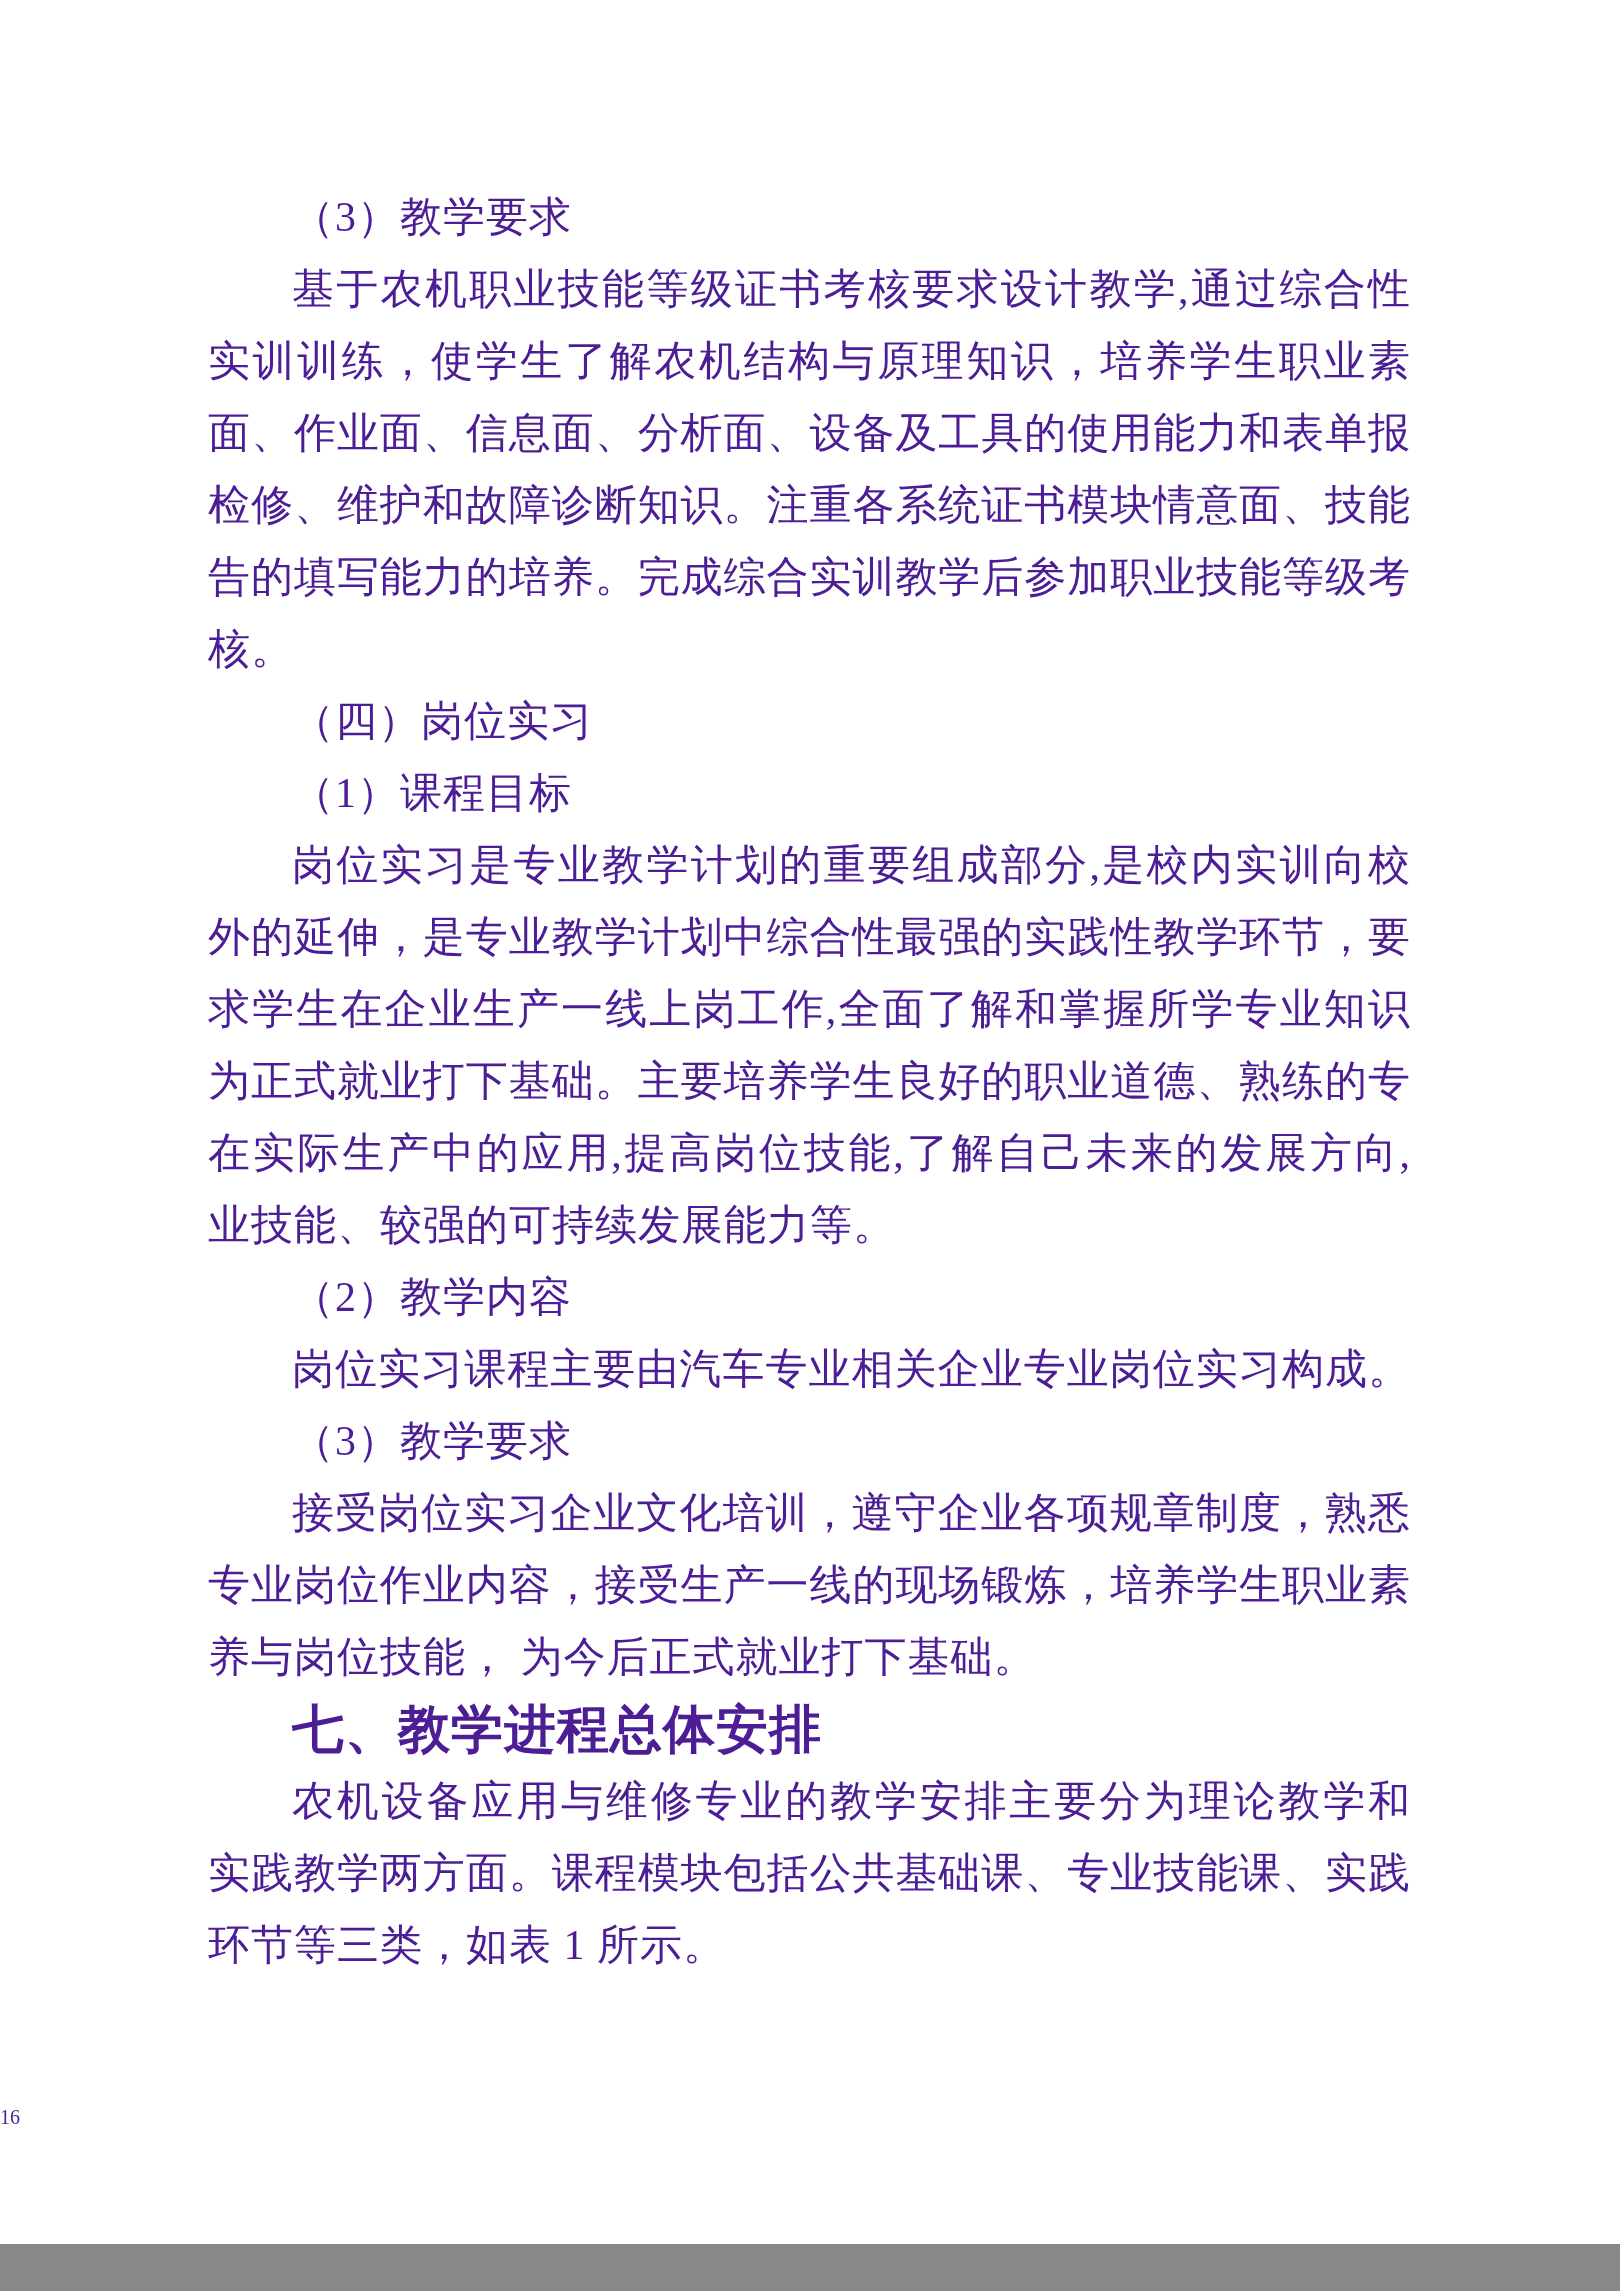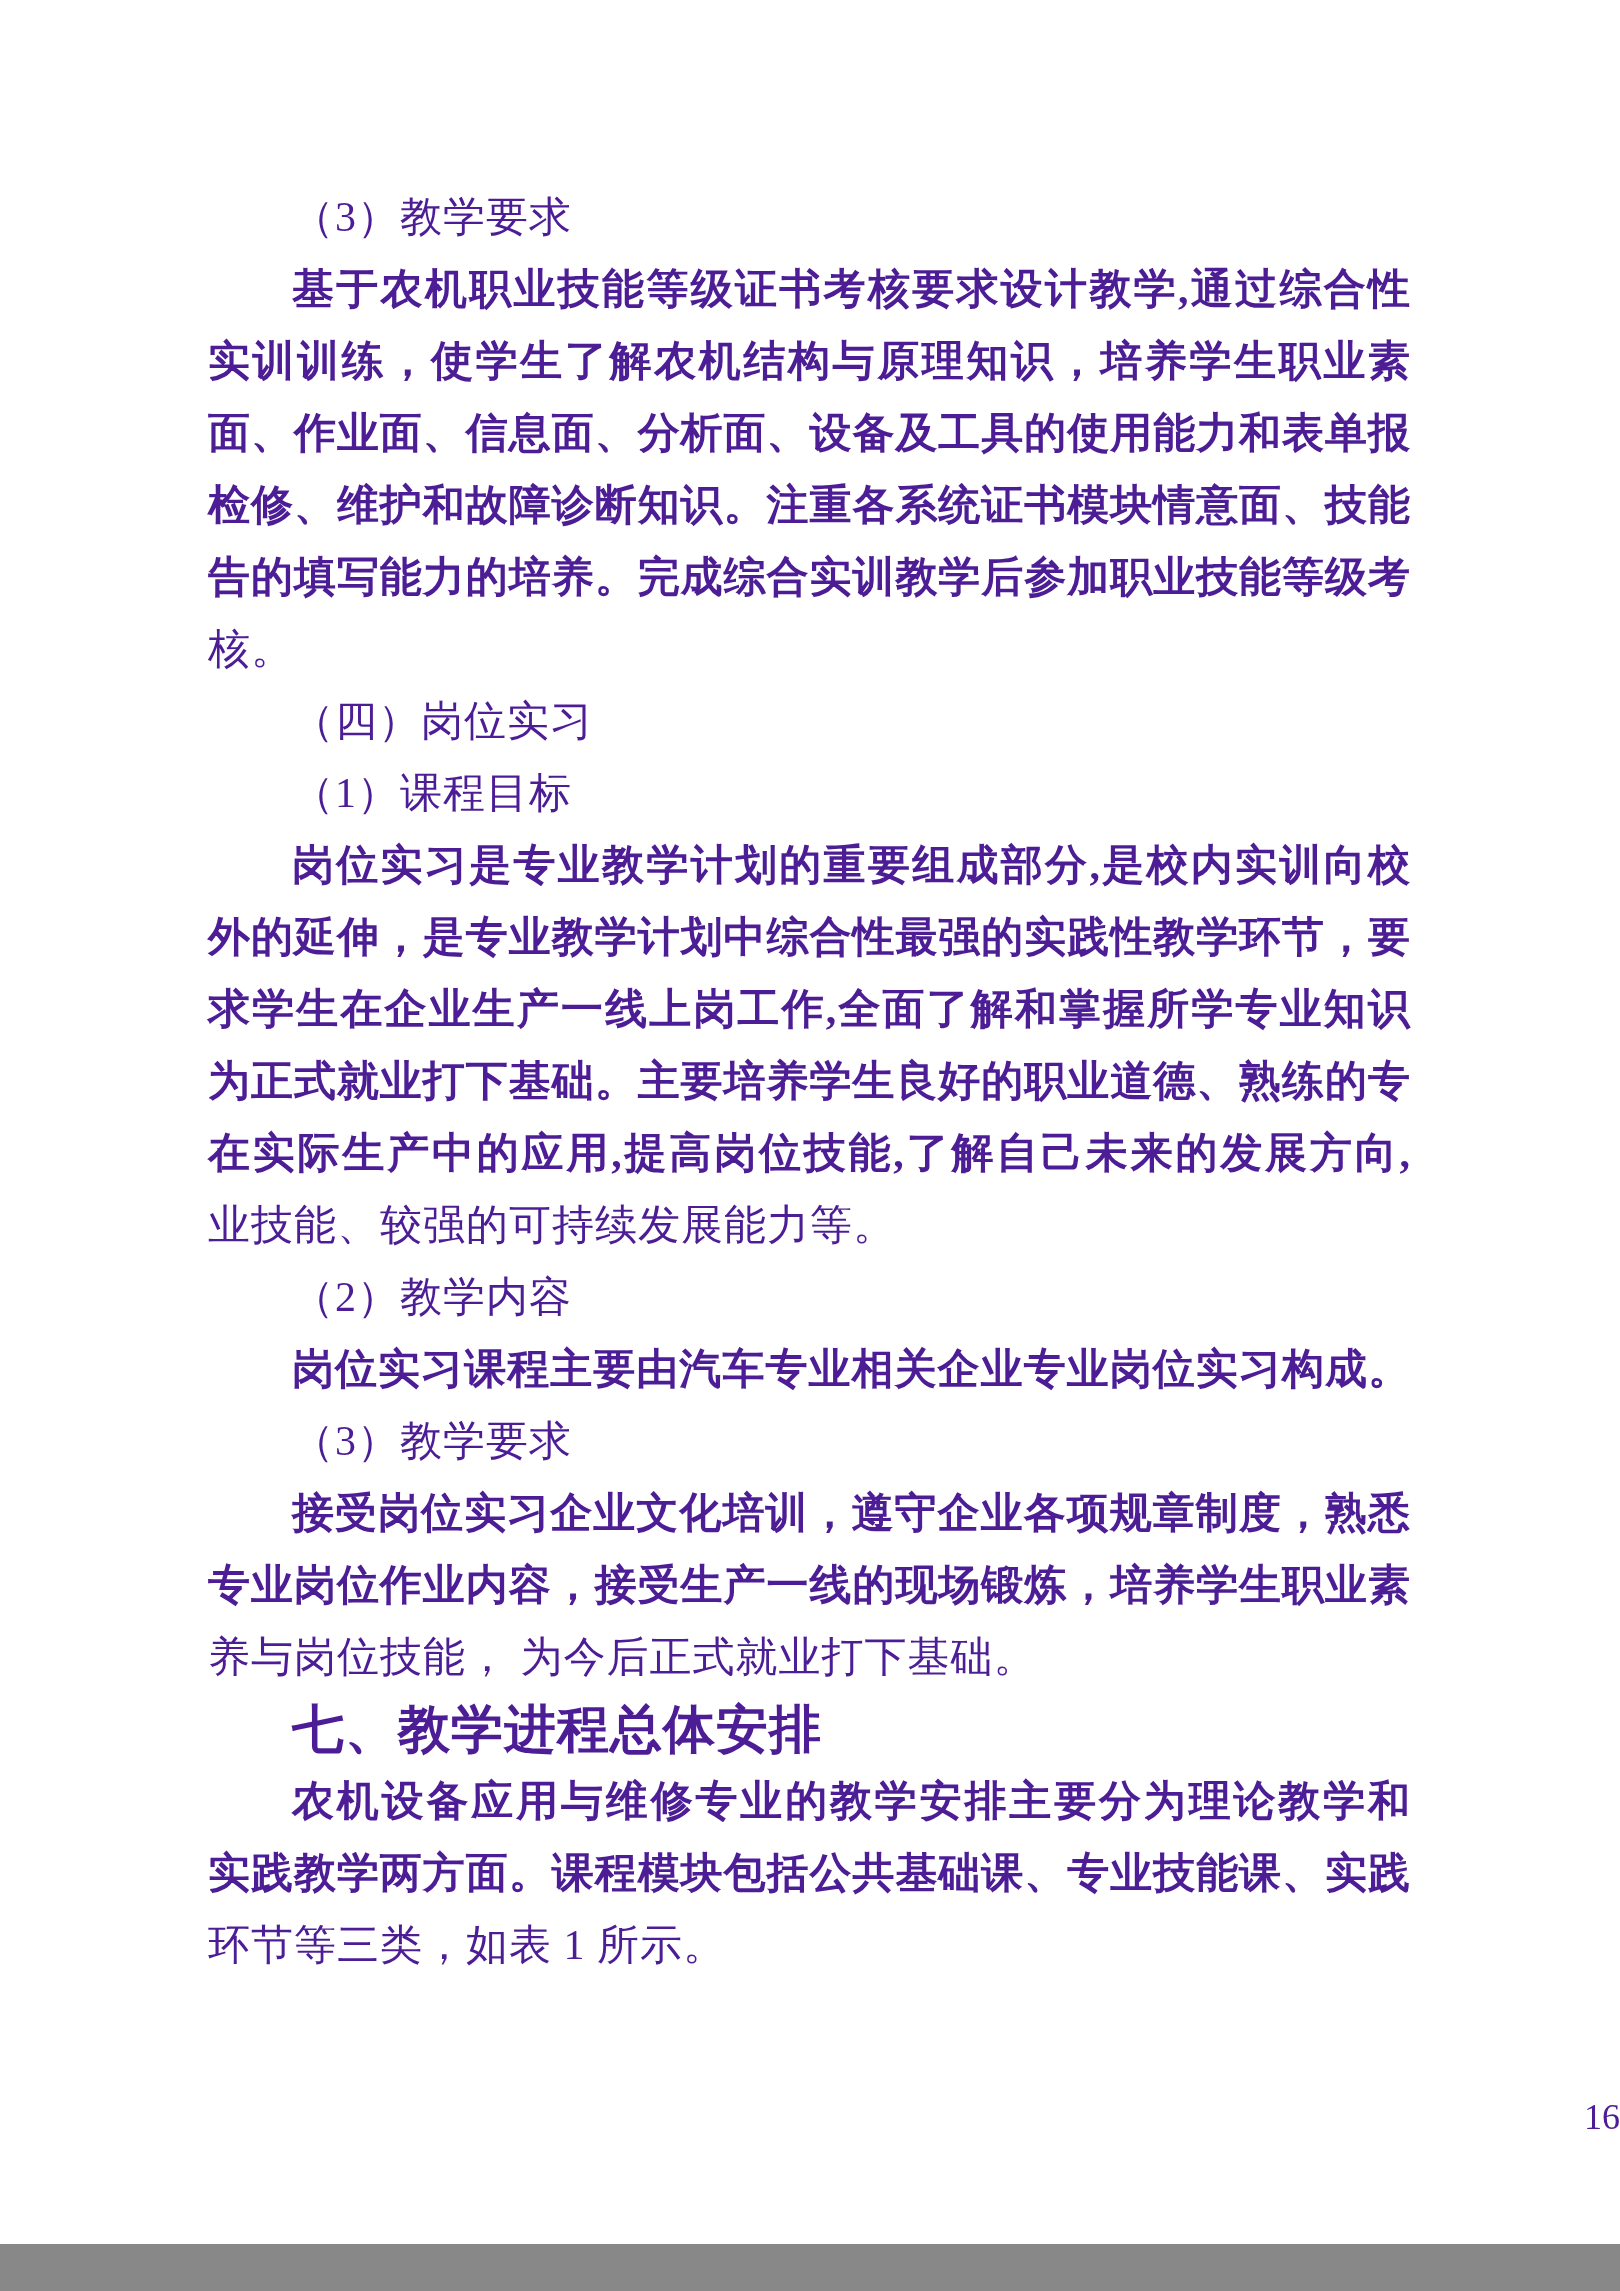--- a/index.html
+++ b/index.html
@@ -24,40 +24,39 @@
     line-height: 72px;
     font-size: 42px;
     letter-spacing: 1px;
     text-align: left;
     overflow: visible;
   }
   .line.just {
     text-align: justify;
     text-align-last: justify;
     letter-spacing: 0;
-    font-weight: bold;
   }
   .line.indent {
     text-indent: 84px;
   }
   .line.heading {
     font-family: "Liberation Sans", "DejaVu Sans", sans-serif;
     font-weight: bold;
     font-size: 52px;
     letter-spacing: 1px;
   }
   .footer {
     position: absolute;
     top: 2098px;
     left: 0;
     width: 100%;
     height: 39px;
     line-height: 39px;
-    text-align: right;
-    font-size: 36px;
+    text-align: left;
+    font-size: 20px;
     font-family: "Liberation Serif", "DejaVu Serif", serif;
   }
 </style>
 </head>
 <body>
 
 <div class="page">
   <div class="content">
       <div class="line indent">（3）教学要求</div>
       <div class="line just indent">基于农机职业技能等级证书考核要求设计教学,通过综合性</div>

